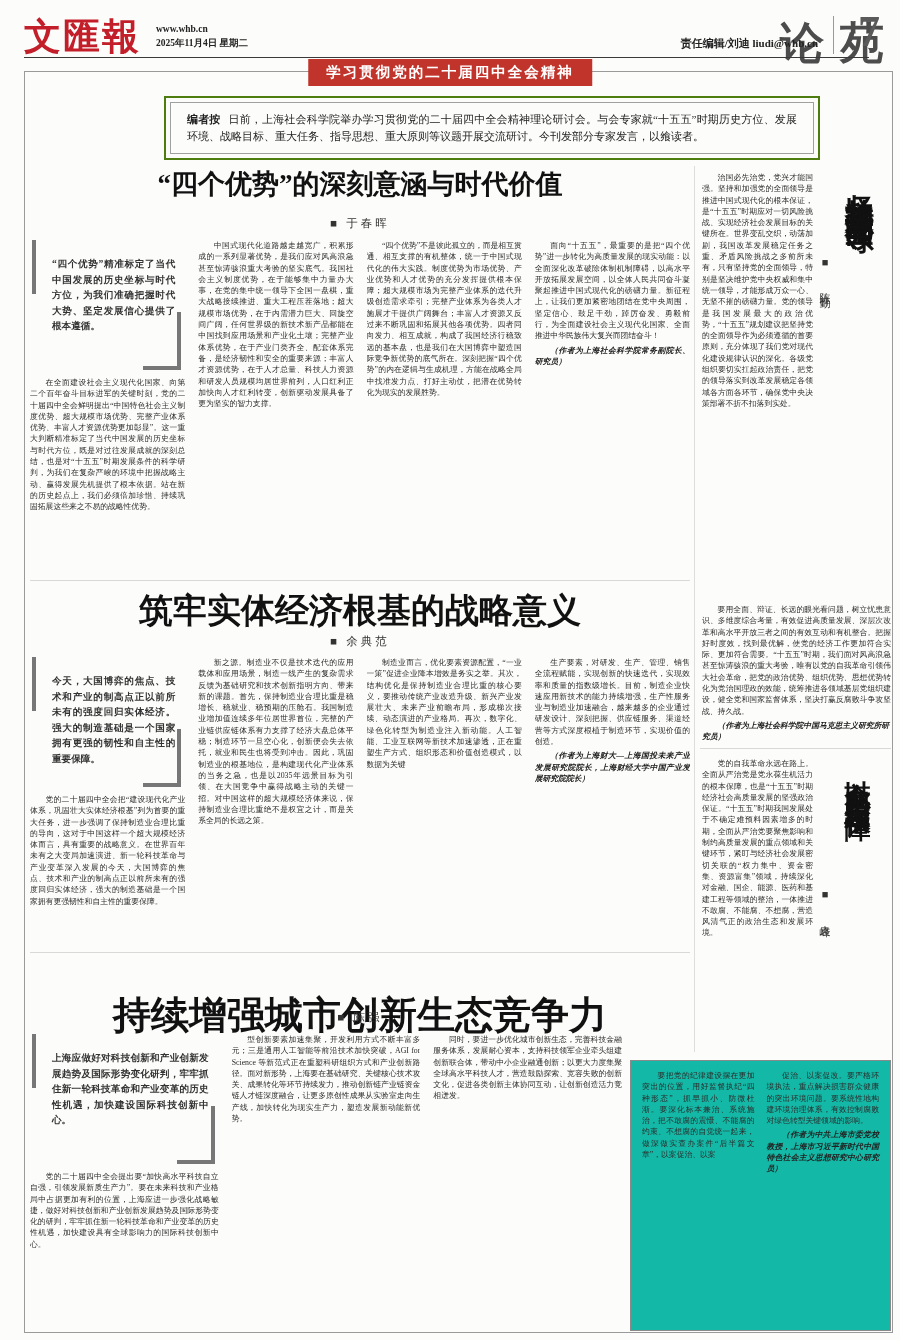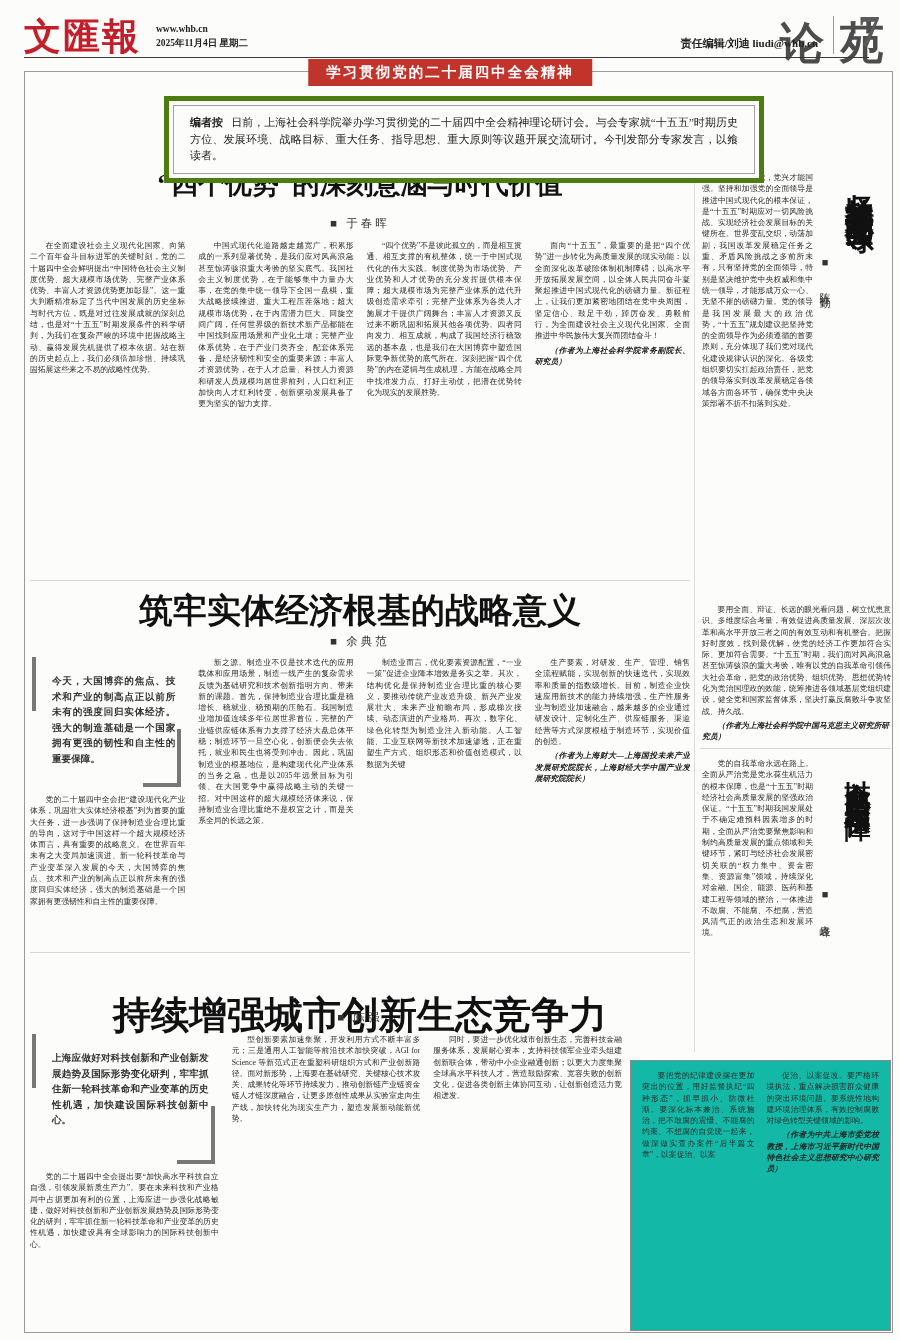--- a/index.html
+++ b/index.html
@@ -21,21 +21,21 @@
   .page-div { right:66px; top:16px; width:1px; height:38px; background:#9a9a9a; }
   .page-number { right:20px; top:6px; font-size:44px; color:#5a5a5a; font-weight:bold; }
   .header-rule { left:24px; top:57px; width:845px; height:1px; background:#3a3a3a; }
 
   
   .frame { left:24px; top:71px; width:869px; height:1262px; border:1px solid #9a9a9a; background:transparent; }
   .banner { left:50%; top:59px; transform:translateX(-50%); background:#c0342b; color:#fff;
             font-size:14.5px; font-weight:bold; letter-spacing:2px; padding:4px 18px; z-index:6; white-space:nowrap; }
 
   
-  .ednote-outer { left:164px; top:96px; width:600px; border:5px solid #4d7c0f; padding:4px; background:#fcfcfa; z-index:3; }
+  .ednote-outer { left:164px; top:96px; width:656px; border:2px solid #4d7c0f; padding:4px; background:#fcfcfa; z-index:3; }
   .ednote-inner { border:1px solid #a0a0a0; padding:8px 16px 9px; font-size:11px; line-height:16.5px; text-align:justify; color:#222; }
   .ednote-inner .lbl { font-weight:bold; margin-right:8px; }
 
   
   .a-title { left:30px; width:660px; text-align:center; font-weight:bold; color:#111; white-space:nowrap; }
   .a-author { left:30px; width:660px; text-align:center; font-size:11.5px; color:#333; letter-spacing:3px; }
   .cols { left:30px; display:flex; overflow:hidden; }
   .col { flex:1; overflow:hidden; font-size:7.8px; line-height:11.3px; text-align:justify; color:#2b2b2b; }
   .col + .col { margin-left:13px; }
   .body-text { text-indent:2em; }
@@ -82,20 +82,21 @@
 <div class="abs ednote-outer">
   <div class="ednote-inner">
     <span class="lbl">编者按</span><span>日前，上海社会科学院举办学习贯彻党的二十届四中全会精神理论研讨会。与会专家就“十五五”时期历史方位、发展环境、战略目标、重大任务、指导思想、重大原则等议题开展交流研讨。今刊发部分专家发言，以飨读者。</span>
   </div>
 </div>
 
 <div class="abs a-title" style="top:166px; font-size:27px;">“四个优势”的深刻意涵与时代价值</div>
 <div class="abs a-author" style="top:216px;">■ 于春晖</div>
 <div class="abs cols" style="top:240px; width:660px; height:336px;">
   <div class="col">
+    <div class="pullquote">“四个优势”精准标定了当代中国发展的历史坐标与时代方位，为我们准确把握时代大势、坚定发展信心提供了根本遵循。</div>
     <div class="body-text">在全面建设社会主义现代化国家、向第二个百年奋斗目标进军的关键时刻，党的二十届四中全会鲜明提出“中国特色社会主义制度优势、超大规模市场优势、完整产业体系优势、丰富人才资源优势更加彰显”。这一重大判断精准标定了当代中国发展的历史坐标与时代方位，既是对过往发展成就的深刻总结，也是对“十五五”时期发展条件的科学研判，为我们在复杂严峻的环境中把握战略主动、赢得发展先机提供了根本依据。站在新的历史起点上，我们必须倍加珍惜、持续巩固拓展这些来之不易的战略性优势。</div>
   </div>
   <div class="col body-text">中国式现代化道路越走越宽广，积累形成的一系列显著优势，是我们应对风高浪急甚至惊涛骇浪重大考验的坚实底气。我国社会主义制度优势，在于能够集中力量办大事，在党的集中统一领导下全国一盘棋，重大战略接续推进、重大工程压茬落地；超大规模市场优势，在于内需潜力巨大、回旋空间广阔，任何世界级的新技术新产品都能在中国找到应用场景和产业化土壤；完整产业体系优势，在于产业门类齐全、配套体系完备，是经济韧性和安全的重要来源；丰富人才资源优势，在于人才总量、科技人力资源和研发人员规模均居世界前列，人口红利正加快向人才红利转变，创新驱动发展具备了更为坚实的智力支撑。</div>
   <div class="col body-text">“四个优势”不是彼此孤立的，而是相互贯通、相互支撑的有机整体，统一于中国式现代化的伟大实践。制度优势为市场优势、产业优势和人才优势的充分发挥提供根本保障；超大规模市场为完整产业体系的迭代升级创造需求牵引；完整产业体系为各类人才施展才干提供广阔舞台；丰富人才资源又反过来不断巩固和拓展其他各项优势。四者同向发力、相互成就，构成了我国经济行稳致远的基本盘，也是我们在大国博弈中塑造国际竞争新优势的底气所在。深刻把握“四个优势”的内在逻辑与生成机理，方能在战略全局中找准发力点、打好主动仗，把潜在优势转化为现实的发展胜势。</div>
   <div class="col">
     <div class="body-text">面向“十五五”，最重要的是把“四个优势”进一步转化为高质量发展的现实动能：以全面深化改革破除体制机制障碍，以高水平开放拓展发展空间，以全体人民共同奋斗凝聚起推进中国式现代化的磅礴力量。新征程上，让我们更加紧密地团结在党中央周围，坚定信心、鼓足干劲，踔厉奋发、勇毅前行，为全面建设社会主义现代化国家、全面推进中华民族伟大复兴而团结奋斗！</div>
     <div class="attribution">（作者为上海社会科学院常务副院长、研究员）</div>
   </div>
 </div>
 <div class="abs hdiv" style="left:30px; top:580px; width:660px;"></div>
@@ -103,21 +104,21 @@
 <div class="abs a-title" style="top:588px; font-size:34px;">筑牢实体经济根基的战略意义</div>
 <div class="abs a-author" style="top:634px;">■ 余典范</div>
 <div class="abs cols" style="top:657px; width:660px; height:290px;">
   <div class="col">
     <div class="pullquote">今天，大国博弈的焦点、技术和产业的制高点正以前所未有的强度回归实体经济。强大的制造基础是一个国家拥有更强的韧性和自主性的重要保障。</div>
     <div class="body-text">党的二十届四中全会把“建设现代化产业体系，巩固壮大实体经济根基”列为首要的重大任务，进一步强调了保持制造业合理比重的导向，这对于中国这样一个超大规模经济体而言，具有重要的战略意义。在世界百年未有之大变局加速演进、新一轮科技革命与产业变革深入发展的今天，大国博弈的焦点、技术和产业的制高点正以前所未有的强度回归实体经济，强大的制造基础是一个国家拥有更强韧性和自主性的重要保障。</div>
   </div>
   <div class="col body-text">新之源。制造业不仅是技术迭代的应用载体和应用场景，制造一线产生的复杂需求反馈为基础研究和技术创新指明方向、带来新的课题。首先，保持制造业合理比重是稳增长、稳就业、稳预期的压舱石。我国制造业增加值连续多年位居世界首位，完整的产业链供应链体系有力支撑了经济大盘总体平稳；制造环节一旦空心化，创新便会失去依托，就业和民生也将受到冲击。因此，巩固制造业的根基地位，是构建现代化产业体系的当务之急，也是以2035年远景目标为引领、在大国竞争中赢得战略主动的关键一招。对中国这样的超大规模经济体来说，保持制造业合理比重绝不是权宜之计，而是关系全局的长远之策。</div>
   <div class="col body-text">制造业而言，优化要素资源配置，“一业一策”促进企业降本增效是务实之举。其次，结构优化是保持制造业合理比重的核心要义，要推动传统产业改造升级、新兴产业发展壮大、未来产业前瞻布局，形成梯次接续、动态演进的产业格局。再次，数字化、绿色化转型为制造业注入新动能。人工智能、工业互联网等新技术加速渗透，正在重塑生产方式、组织形态和价值创造模式，以数据为关键</div>
   <div class="col">
-    <div class="body-text">生产要素，对研发、生产、管理、销售全流程赋能，实现创新的快速迭代，实现效率和质量的指数级增长。目前，制造企业快速应用新技术的能力持续增强，生产性服务业与制造业加速融合，越来越多的企业通过研发设计、定制化生产、供应链服务、渠道经营等方式深度根植于制造环节，实现价值的创造。</div>
+    <div class="body-text">生产要素，对研发、生产、管理、销售全流程赋能，实现创新的快速迭代，实现效率和质量的指数级增长。目前，制造企业快速应用新技术的能力持续增强，生产性服务业与制造业加速融合，越来越多的企业通过研发设计、深刻把握、供应链服务、渠道经营等方式深度根植于制造环节，实现价值的创造。</div>
     <div class="attribution">（作者为上海财大—上海国投未来产业发展研究院院长，上海财经大学中国产业发展研究院院长）</div>
   </div>
 </div>
 <div class="abs hdiv" style="left:30px; top:952px; width:660px;"></div>
 
 <div class="abs a-title" style="top:990px; font-size:38px;">持续增强城市创新生态竞争力</div>
 <div class="abs a-author" style="top:1010px;">■ 陈强</div>
 <div class="abs cols" style="top:1034px; width:592px; height:296px;">
   <div class="col">
     <div class="pullquote">上海应做好对科技创新和产业创新发展趋势及国际形势变化研判，牢牢抓住新一轮科技革命和产业变革的历史性机遇，加快建设国际科技创新中心。</div>

